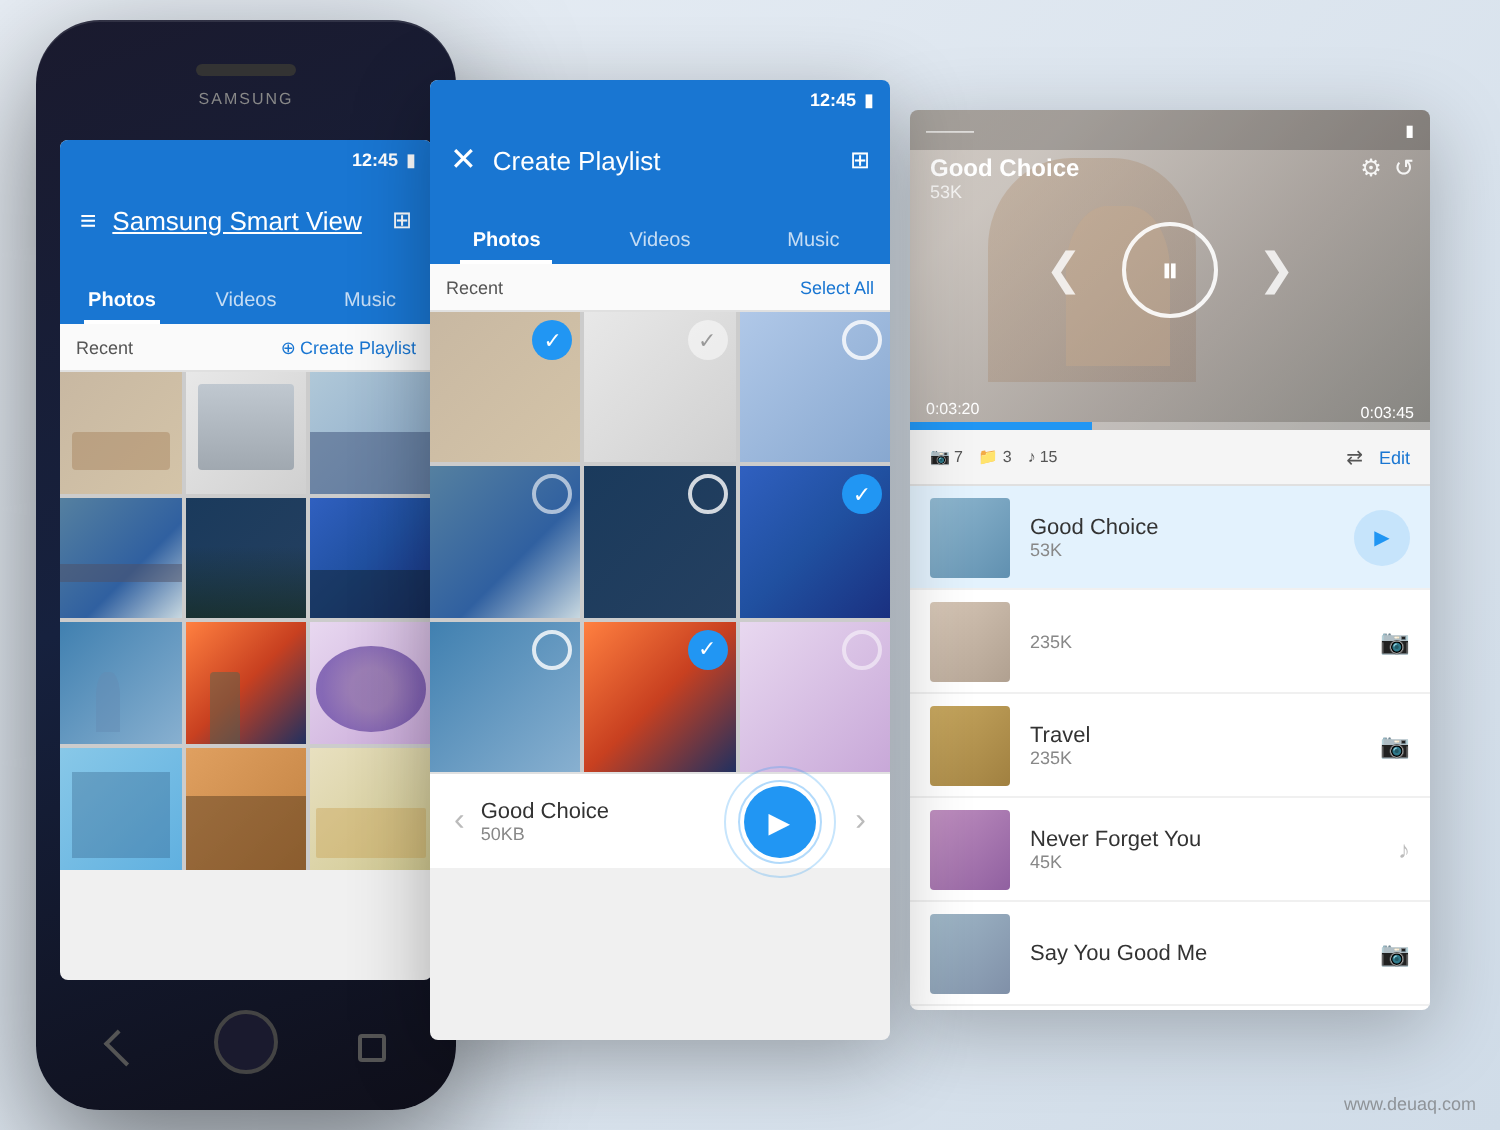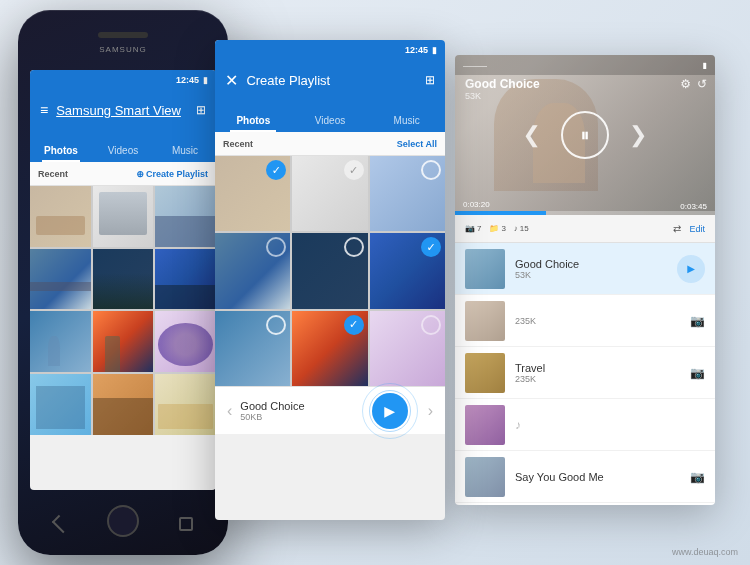--- a/index.html
+++ b/index.html
@@ -149,21 +149,20 @@
     
     .toolbar-row {
       height: 24px;
       background: #fafafa;
       display: flex;
       align-items: center;
       padding: 0 8px;
       border-bottom: 1px solid #e0e0e0;
       font-size: 9px;
       color: #555;
-      font-weight: bold;
     }
     .toolbar-row .spacer { flex: 1; }
     .create-btn {
       color: #1976D2;
       font-size: 9px;
       display: flex;
       align-items: center;
       gap: 2px;
     }
 
@@ -740,20 +739,24 @@
     <div class="playlist-item">
       <div class="playlist-thumb playlist-thumb-travel"></div>
       <div class="playlist-info">
         <div class="playlist-name">Travel</div>
         <div class="playlist-count">235K</div>
       </div>
       <span class="playlist-icon">📷</span>
     </div>
     <div class="playlist-item">
       <div class="playlist-thumb playlist-thumb-neverforgot"></div>
+      <div class="playlist-info">
+        <div class="playlist-name">Never Forget You</div>
+        <div class="playlist-count">45K</div>
+      </div>
       <span class="playlist-icon">♪</span>
     </div>
     <div class="playlist-item">
       <div class="playlist-thumb" style="background:linear-gradient(135deg,#a0b8c8,#8090a8);"></div>
       <div class="playlist-info">
         <div class="playlist-name">Say You Good Me</div>
         <div class="playlist-count"></div>
       </div>
       <span class="playlist-icon">📷</span>
     </div>

